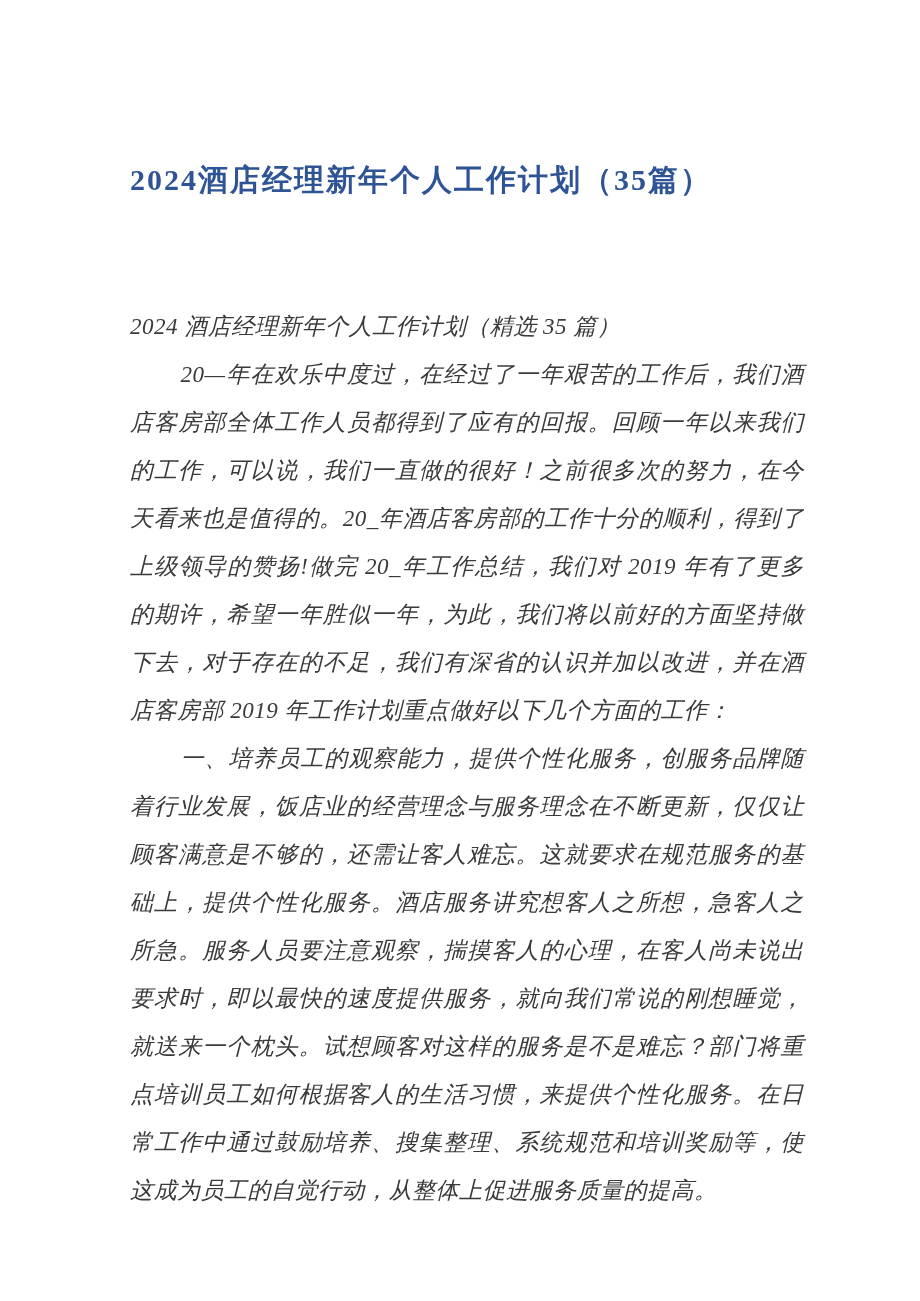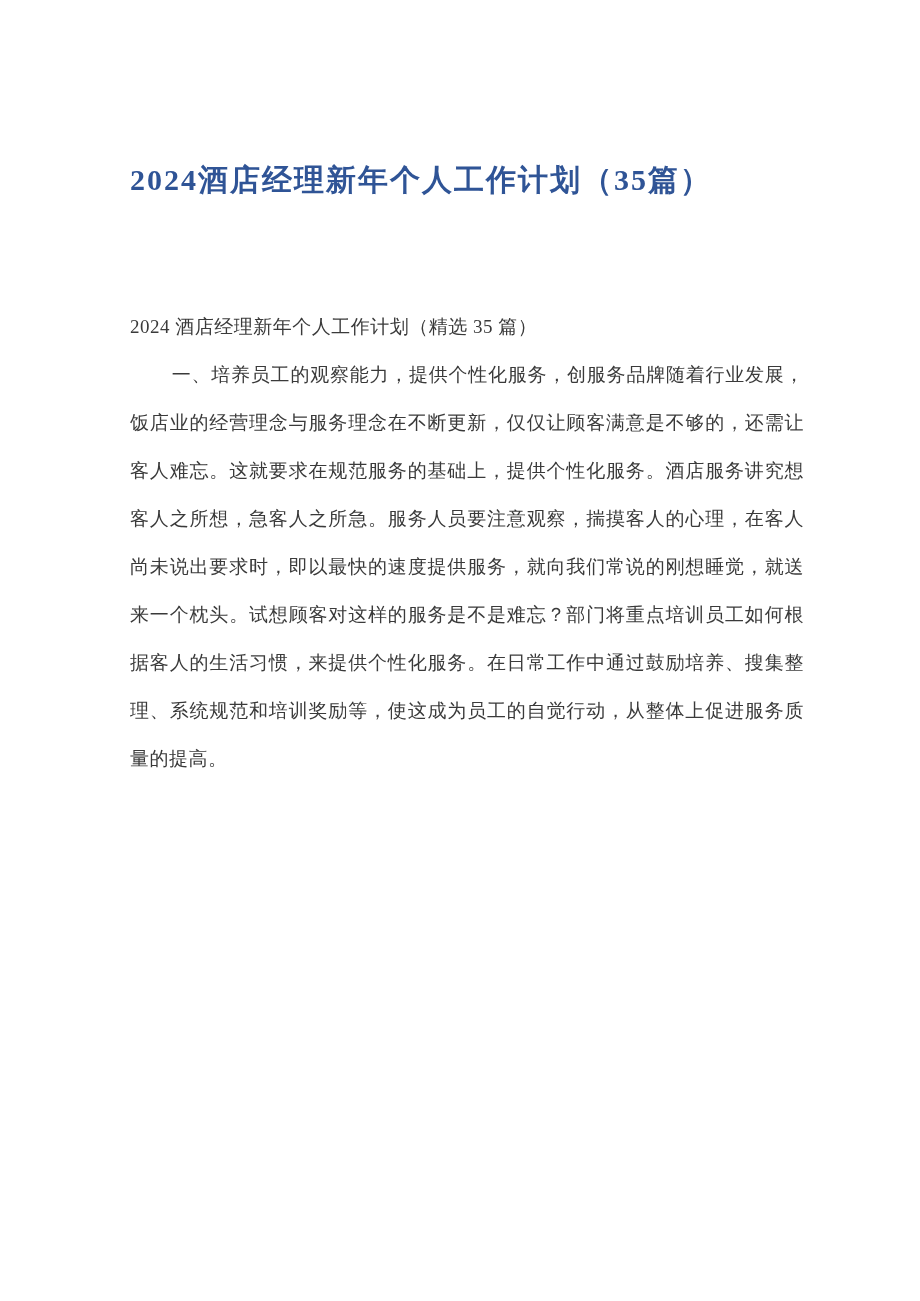--- a/index.html
+++ b/index.html
@@ -23,24 +23,25 @@
     margin: 0;
     color: #2f5496;
     font-size: 30px;
     line-height: 1.35;
     font-weight: bold;
     letter-spacing: 2px;
     font-family: "Liberation Serif", "DejaVu Serif", serif;
   }
   .doc-body {
     margin-top: 102px;
-    font-size: 19px;
+    font-size: 23px;
     line-height: 48px;
     text-align: justify;
     letter-spacing: 0.5px;
+    font-style: italic;
   }
   .doc-body p {
     margin: 0;
   }
   .subtitle {
     text-indent: 0;
   }
   .section-heading {
     text-indent: 2.4em;
   }
@@ -51,16 +52,17 @@
 </head>
 <body>
 
 <div class="page">
   <h1 class="doc-title">2024酒店经理新年个人工作计划（35篇）</h1>
 
   <div class="doc-body">
     <p class="subtitle">2024 酒店经理新年个人工作计划（精选 35 篇）</p>
 
 
+    <p class="para">20—年在欢乐中度过，在经过了一年艰苦的工作后，我们酒店客房部全体工作人员都得到了应有的回报。回顾一年以来我们的工作，可以说，我们一直做的很好！之前很多次的努力，在今天看来也是值得的。20_年酒店客房部的工作十分的顺利，得到了上级领导的赞扬!做完 20_年工作总结，我们对 2019 年有了更多的期许，希望一年胜似一年，为此，我们将以前好的方面坚持做下去，对于存在的不足，我们有深省的认识并加以改进，并在酒店客房部 2019 年工作计划重点做好以下几个方面的工作：</p>
 
     <p class="para">一、培养员工的观察能力，提供个性化服务，创服务品牌随着行业发展，饭店业的经营理念与服务理念在不断更新，仅仅让顾客满意是不够的，还需让客人难忘。这就要求在规范服务的基础上，提供个性化服务。酒店服务讲究想客人之所想，急客人之所急。服务人员要注意观察，揣摸客人的心理，在客人尚未说出要求时，即以最快的速度提供服务，就向我们常说的刚想睡觉，就送来一个枕头。试想顾客对这样的服务是不是难忘？部门将重点培训员工如何根据客人的生活习惯，来提供个性化服务。在日常工作中通过鼓励培养、搜集整理、系统规范和培训奖励等，使这成为员工的自觉行动，从整体上促进服务质量的提高。</p>
   </div>
 </div>
 
 </body></html>

